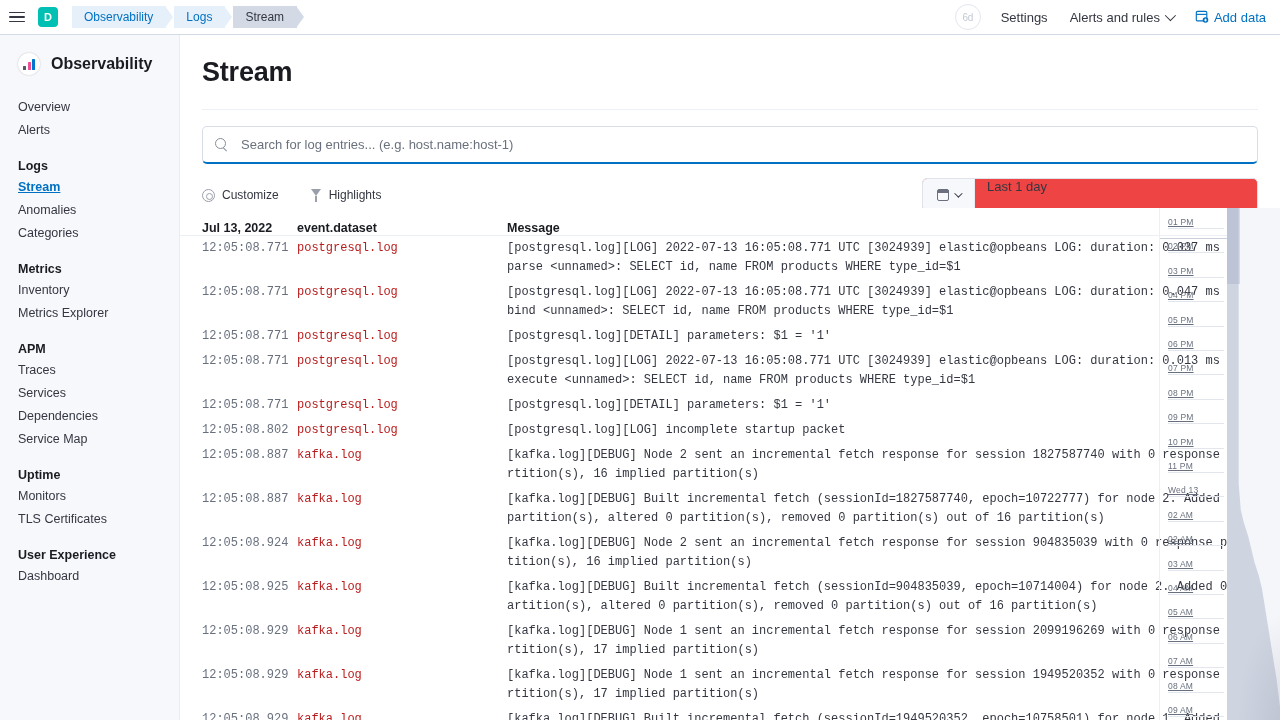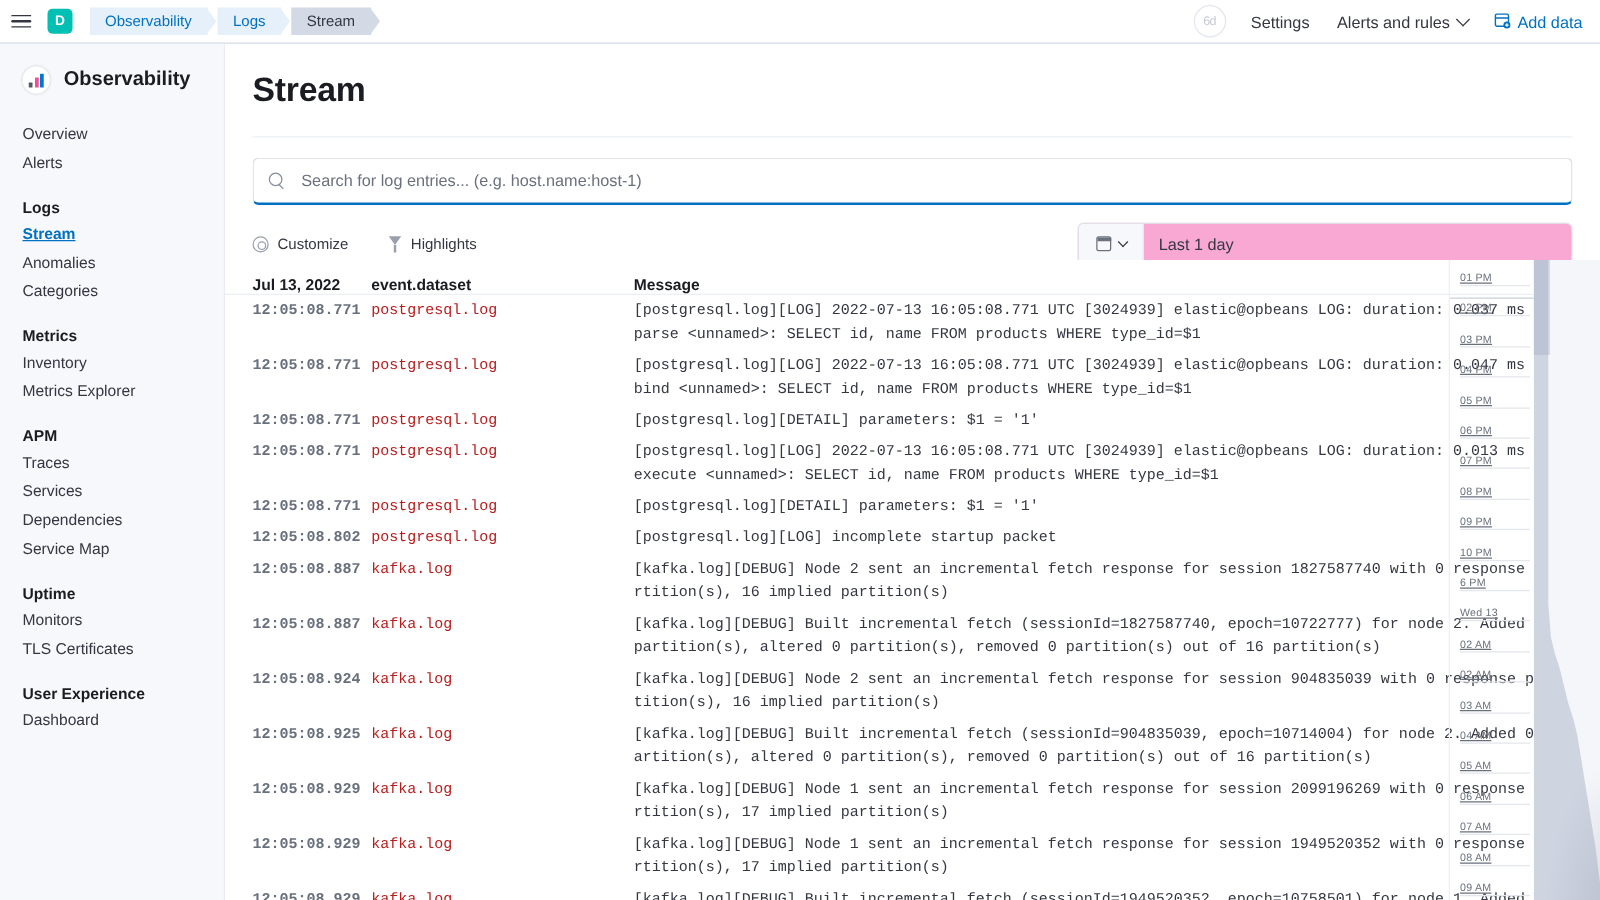--- a/index.html
+++ b/index.html
@@ -179,23 +179,23 @@
     border-left: 5.5px solid transparent; border-right: 5.5px solid transparent;
     border-top: 7px solid #9aa0ab;
   }
   .ico-funnel::after {
     content:""; position: absolute; top: 7px; left: 4.4px;
     width: 2.2px; height: 6px; background: #9aa0ab;
   }
 
   .toolbar-right { margin-left: auto; display: flex; align-items: center; gap: 7px; }
   .datepicker {
-    width: 396px; height: 34px;
+    width: 336px; height: 34px;
     border: 1px solid #e0e3ea; border-radius: 5px;
-    display: flex; align-items: center; background: #f9a8d4;
+    display: flex; align-items: flex-start; background: #ef4444;
     box-shadow: 0 1px 1px -1px rgba(152,162,179,.2);
     overflow: hidden;
   }
   .dp-left {
     width: 52px; height: 100%; background: #f7f8fc;
     border-right: 1px solid #e8ebf1;
     display: flex; align-items: center; justify-content: center; gap: 5px;
     cursor: pointer;
   }
   .ico-cal { width: 12px; height: 12px; border: 1.3px solid #6a717d; border-radius: 2px; position: relative; }
@@ -238,21 +238,21 @@
     overflow: hidden;
     font-family: "Liberation Mono", monospace;
     font-size: 12px;
     color: #343741;
   }
   .log-row {
     display: flex; padding: 3px 0 3px 22px;
     line-height: 19px;
     align-items: flex-start;
   }
-  .log-row .ts { width: 95px; flex: 0 0 95px; color: #69707d; white-space: nowrap; font-weight: bold; }
+  .log-row .ts { width: 95px; flex: 0 0 95px; color: #69707d; white-space: nowrap; }
   .log-row .ds { width: 210px; flex: 0 0 210px; color: #b91c1c; white-space: nowrap; }
   .log-row .msg { flex: 1 1 auto; color: #343741; padding-right: 18px; }
   .log-row .msg .wrapline { display: block; }
 
   
   .minimap {
     position: absolute; top: 208px; right: 0; width: 120px; height: 512px;
     z-index: 10; pointer-events: auto;
   }
   .minimap-ticks { position: absolute; inset: 0; }
@@ -556,21 +556,21 @@
         </div>
         <div class="mm-tick" style="top: 215.2px;">
           <div class="lbl">09 PM</div>
           <div class="line"></div>
         </div>
         <div class="mm-tick" style="top: 239.6px;">
           <div class="lbl">10 PM</div>
           <div class="line"></div>
         </div>
         <div class="mm-tick" style="top: 264px;">
-          <div class="lbl">6 PM</div>
+          <div class="lbl">11 PM</div>
           <div class="line"></div>
         </div>
         <div class="mm-tick" style="top: 288.4px;">
           <div class="lbl">Wed 13</div>
           <div class="line"></div>
         </div>
         <div class="mm-tick" style="top: 312.8px;">
           <div class="lbl">02 AM</div>
           <div class="line"></div>
         </div>

